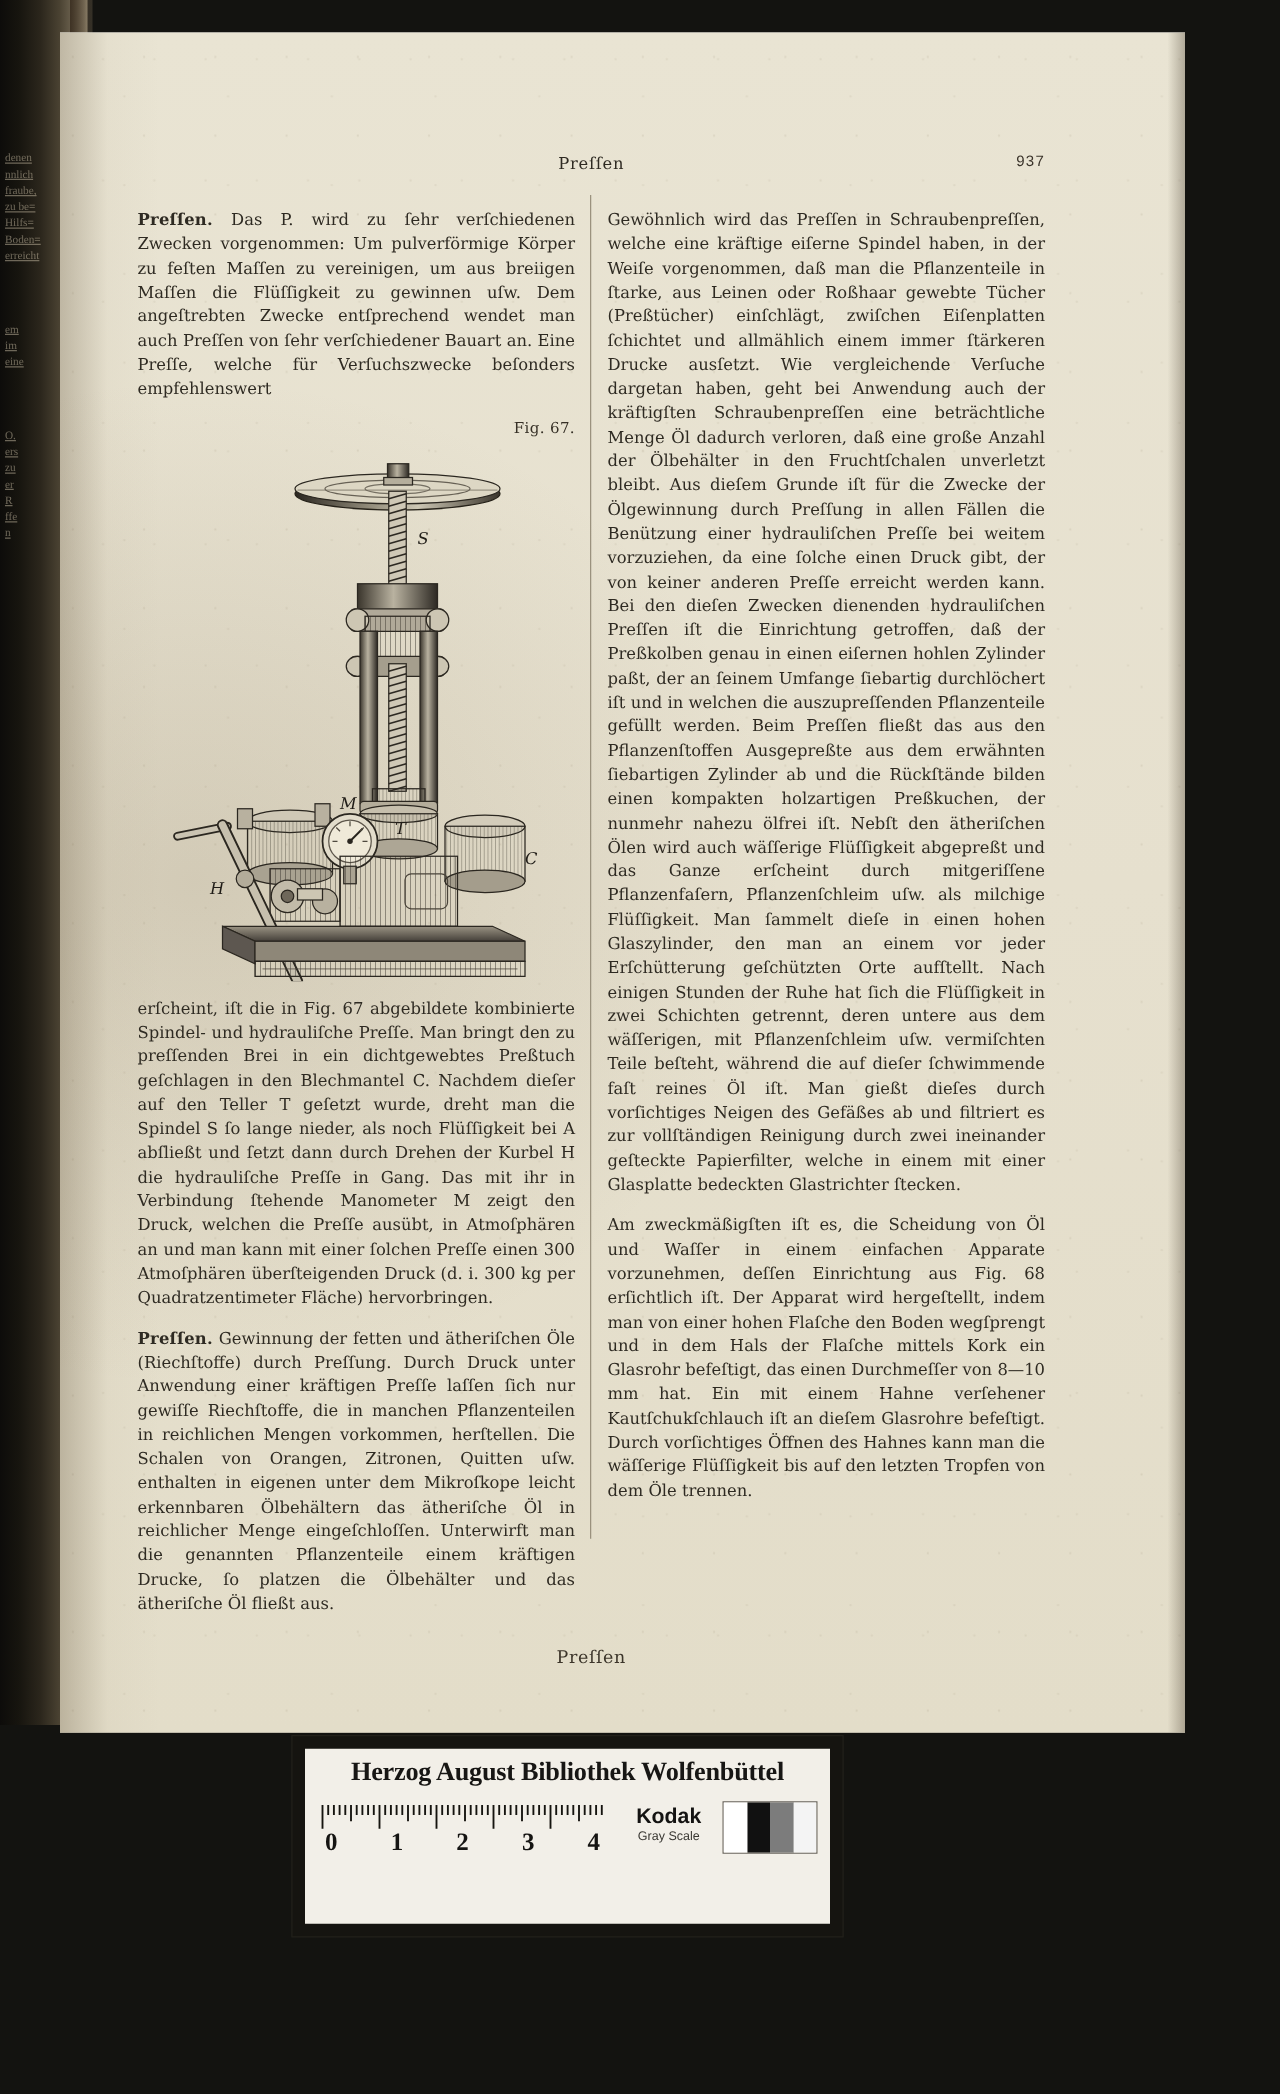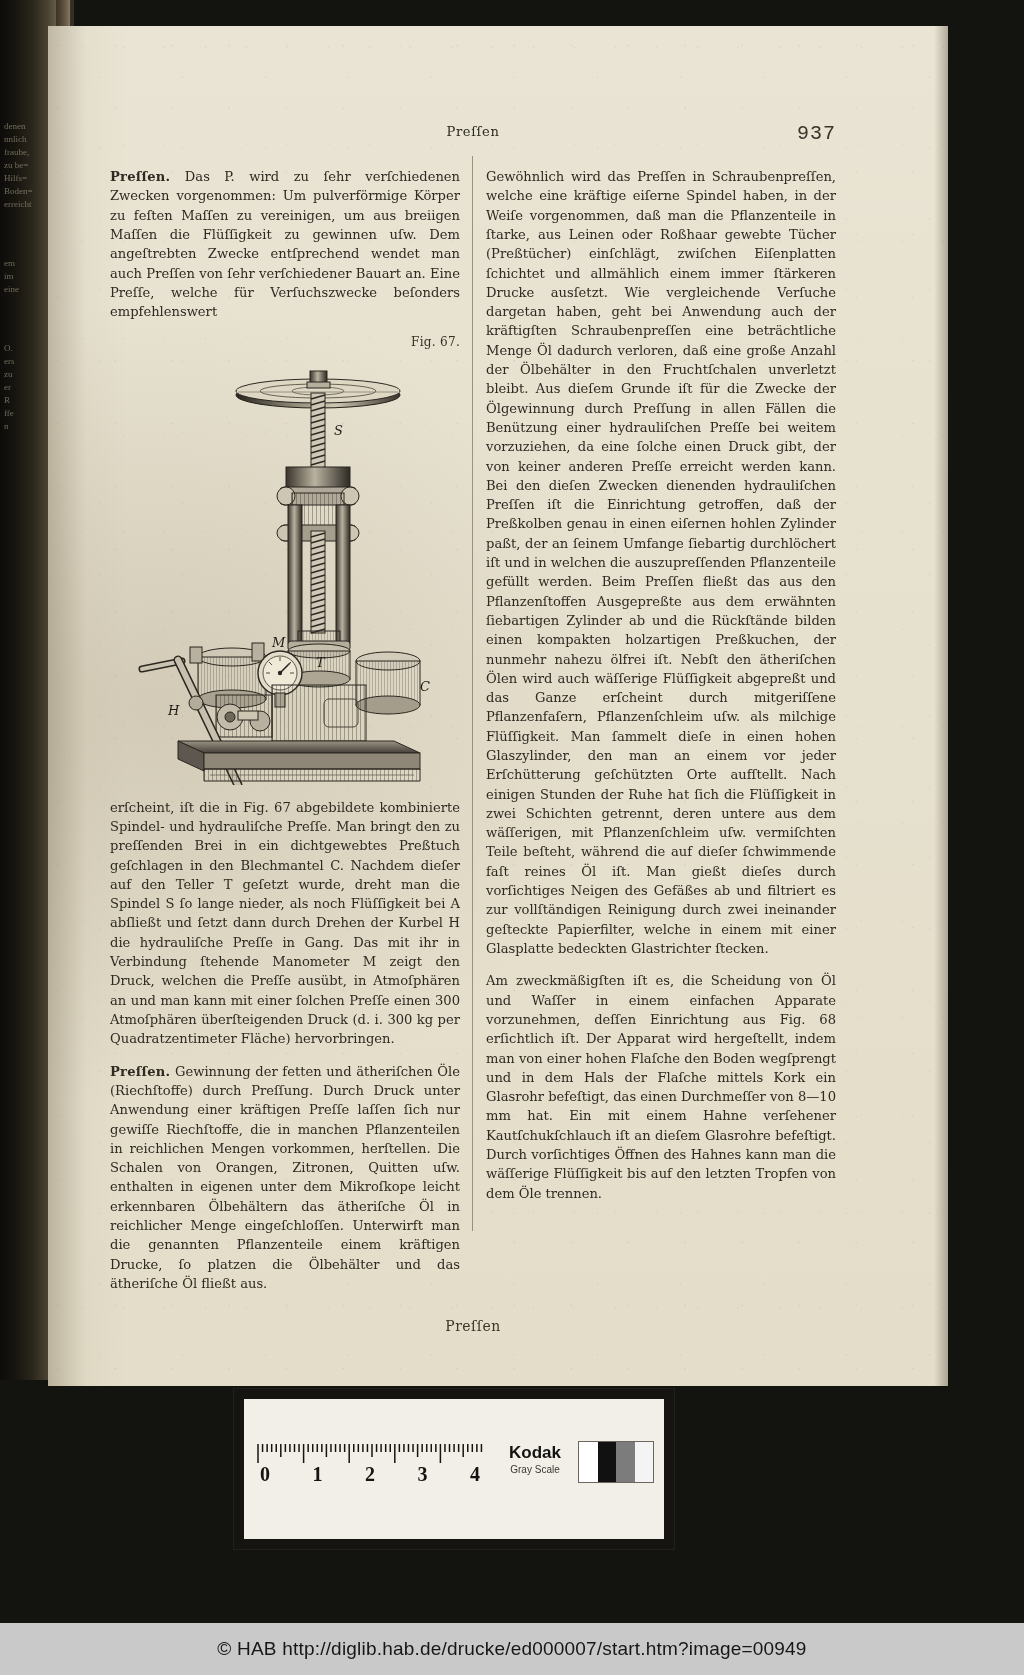--- a/index.html
+++ b/index.html
@@ -21,21 +21,21 @@
   }
   .gutter-edge{
     position:absolute;left:56px;top:0;width:18px;height:1380px;
     background:linear-gradient(90deg,rgba(60,48,34,.95),rgba(150,132,104,.25));
   }
   .spine-marks{
     position:absolute;left:2px;top:120px;width:52px;height:1100px;
     color:#b9ae97;font-family:"Liberation Serif",serif;font-size:9px;line-height:13px;
     opacity:.55;text-align:left;padding-left:2px;
   }
-  .spine-marks div{white-space:nowrap;overflow:hidden;}
+  .spine-marks div{white-space:nowrap;overflow:hidden;text-decoration:underline;}
 
   
   .page{
     position:absolute;left:48px;top:26px;width:900px;height:1360px;
     background:#e5e5e5;
     box-shadow:0 0 0 1px #b7af99 inset;
   }
   .page-inner{
     position:absolute;left:0;top:0;right:0;bottom:0;
     background:
@@ -54,22 +54,22 @@
   }
 
   .running-head{
     position:relative;height:26px;margin-bottom:6px;
   }
   .rh-title{
     position:absolute;left:50%;transform:translateX(-50%);
     top:0;font-size:15px;letter-spacing:.6px;color:#3c352a;
   }
   .rh-folio{
-    position:absolute;right:0;top:0;font-size:20px;color:#3a332a;
-    font-family:Liberation Mono, monospace;letter-spacing:1px;
+    position:absolute;right:0;top:0;font-size:12px;color:#3a332a;
+    font-family:Liberation Sans, sans-serif;letter-spacing:1px;
   }
 
   
   .cols{
     position:relative;display:flex;gap:26px;
   }
   .col{width:350px;position:relative;}
   .col-rule{
     position:absolute;left:362px;top:2px;width:1px;height:1075px;
     background:#8d8470;opacity:.85;
@@ -379,20 +379,21 @@
 
         <div class="catchword fr">Preſſen</div>
 
       </div>
     </div>
     <div class="page-rightedge"></div>
   </div>
 
   <div class="target-strip">
     <div class="target-card">
+      <div class="target-title">Herzog August Bibliothek Wolfenbüttel</div>
 
       <div class="ruler">
         <svg class="ruler-ticks" width="228" height="22">
           <g stroke="#15140f" stroke-width="1.6">
             
           </g>
           <g id="tickgroup" stroke="#15140f" stroke-width="1.5">
               <line x1="2" y1="1" x2="2" y2="20"></line>
               <line x1="6.5600000000000005" y1="1" x2="6.5600000000000005" y2="9"></line>
               <line x1="11.120000000000001" y1="1" x2="11.120000000000001" y2="9"></line>
@@ -462,17 +463,14 @@
 
       <div class="grayscale">
         <div class="gs" style="background:#ffffff"></div>
         <div class="gs" style="background:#111111"></div>
         <div class="gs" style="background:#7c7c7c"></div>
         <div class="gs" style="background:#f4f4f4"></div>
       </div>
     </div>
   </div>
 
-  <div class="urlbar">
-    <span>© HAB http://diglib.hab.de/drucke/ed000007/start.htm?image=00949</span>
-  </div>
 
 </div>
 
 </body></html>

